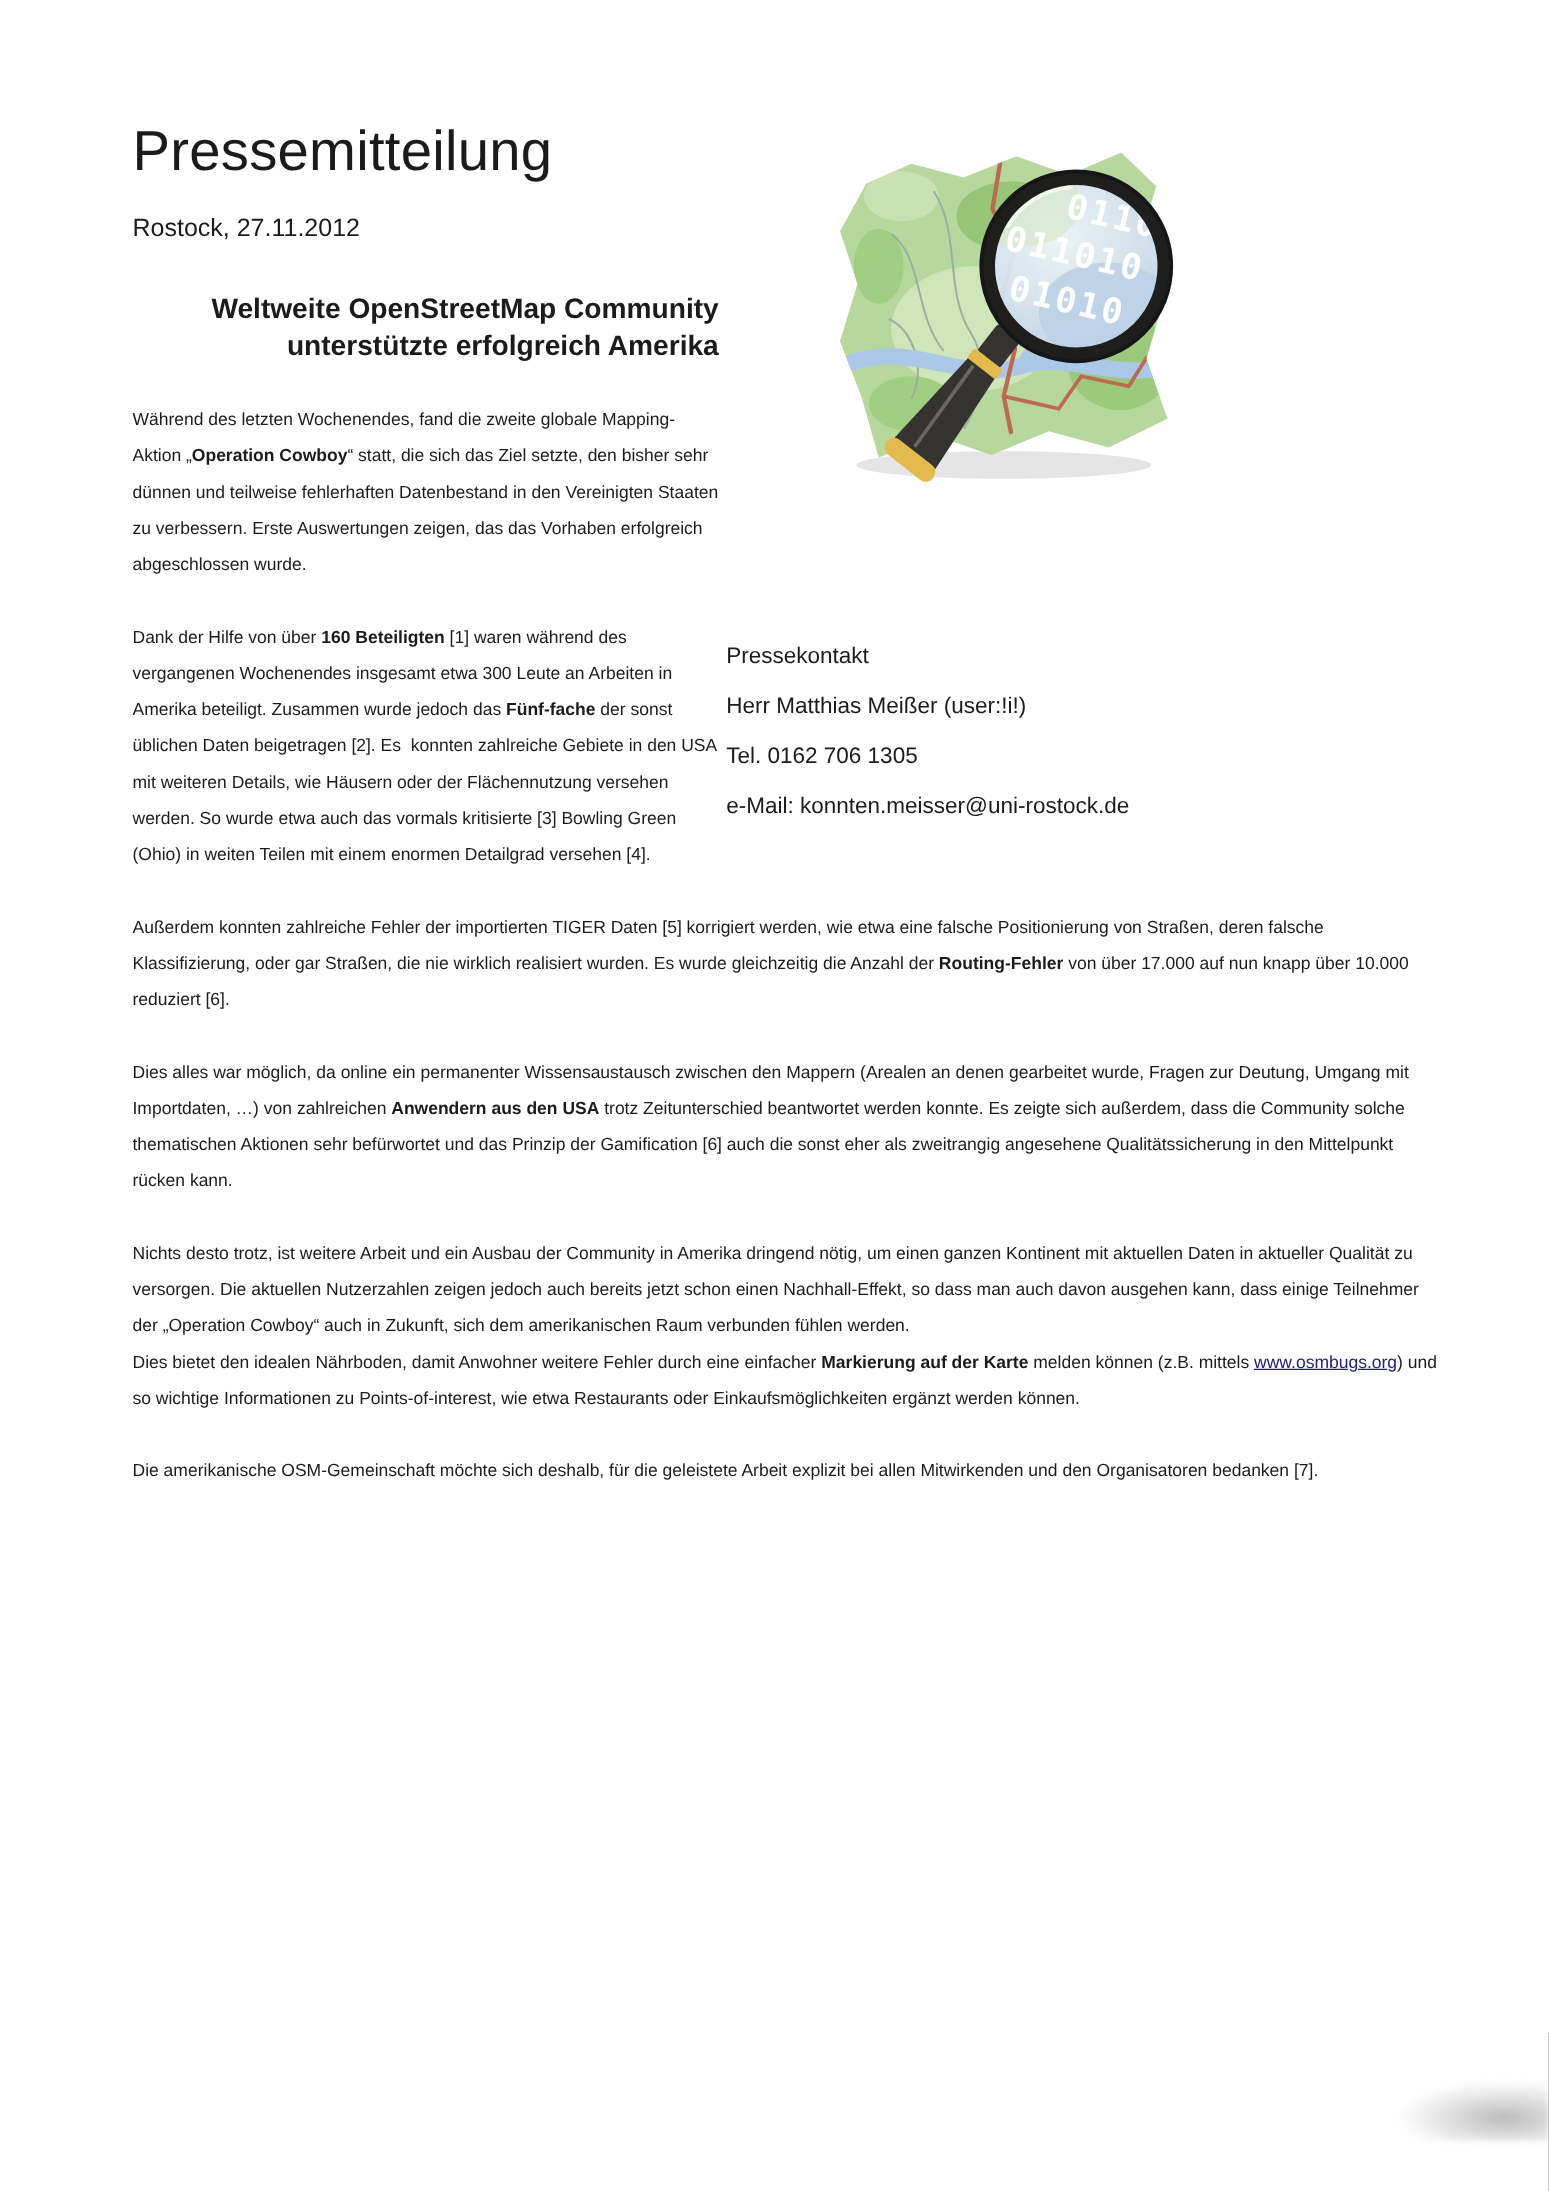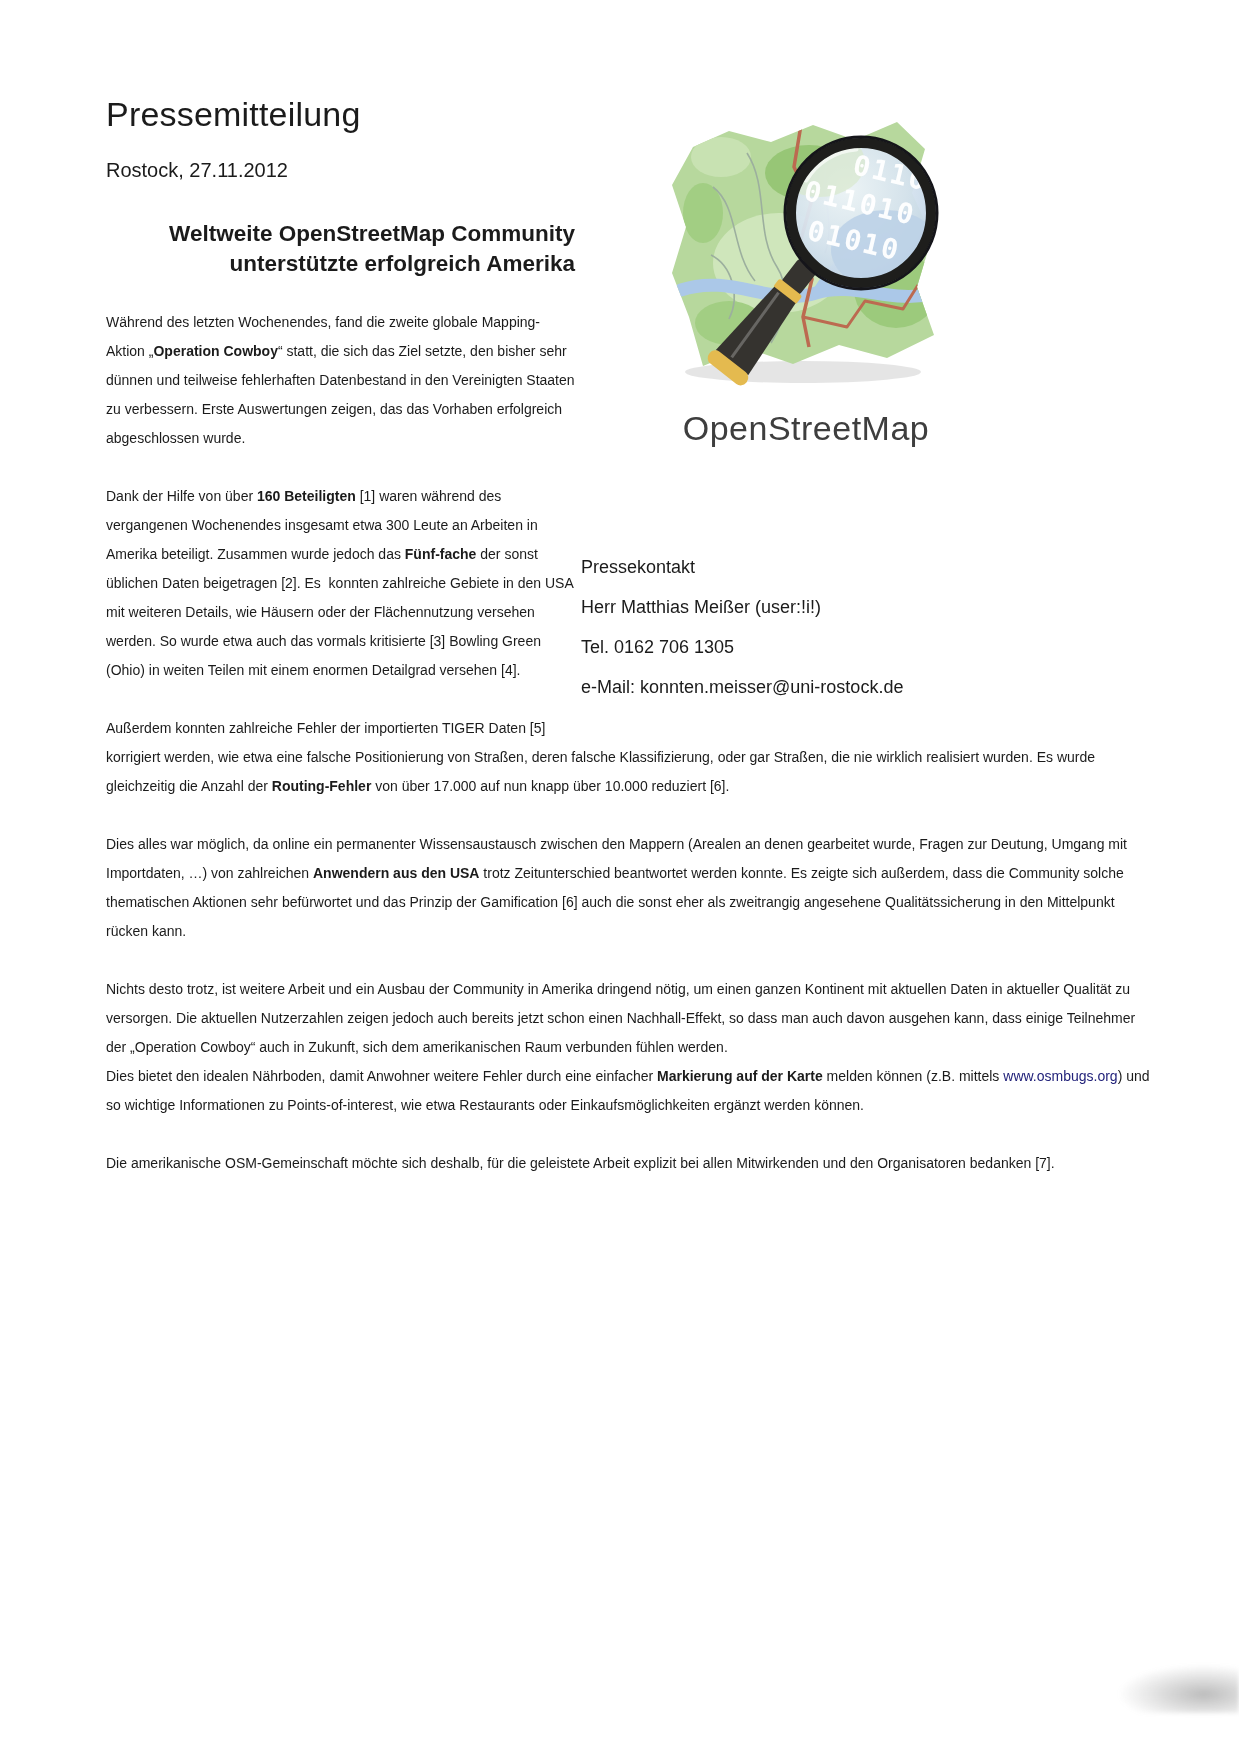--- a/index.html
+++ b/index.html
@@ -40,21 +40,21 @@
   }
   .contact {
     margin-top: 99px;
     font-size: 18px;
     line-height: 40px;
     color: var(--text);
   }
 
   h1.doc-title {
     margin: 0;
-    font-size: 34px;
+    font-size: 45px;
     font-weight: 400;
     line-height: 1.15;
     letter-spacing: 0.2px;
   }
   .dateline { font-size: 20px; margin-top: 25px; }
   .article-heading {
     margin-top: 37px;
     font-size: 22.5px;
     font-weight: 700;
     line-height: 30px;
@@ -62,20 +62,21 @@
   }
   p.para {
     margin: 29px 0 0 0;
     font-size: 14px;
     line-height: 29px;
     white-space: pre-wrap;
   }
   p.para .bold { font-weight: 700; }
   p.para .link {
     color: var(--link);
+    text-decoration: underline;
     cursor: pointer;
   }
 
   .corner-shadow {
     position: absolute;
     right: 0;
     bottom: 40px;
     width: 160px;
     height: 75px;
     background: radial-gradient(ellipse 110px 38px at 78% 75%,
@@ -147,21 +148,20 @@
                 <text x="162" y="156" fill="#ffffff">01010</text>
               </g>
               <path d="M155,85 A64,64 0 0 1 205,54" fill="none" stroke="rgba(255,255,255,0.65)" stroke-width="5" stroke-linecap="round"></path>
             </g>
             <circle cx="210" cy="118" r="70" fill="none" stroke-width="10" stroke="#1e1e1c"></circle>
             <circle cx="210" cy="118" r="76" fill="none" stroke="#15151a" stroke-width="3"></circle>
           </g>
         </svg>
       </div>
 
-      <div class="osm-wordmark">OpenStreetMap</div>
 
       <div class="contact">
         <div>Pressekontakt</div>
         <div>Herr Matthias Meißer (user:!i!)</div>
         <div>Tel. 0162 706 1305</div>
         <div>e-Mail: konnten.meisser@uni-rostock.de</div>
       </div>
     </div>
 
     <h1 class="doc-title">Pressemitteilung</h1>

